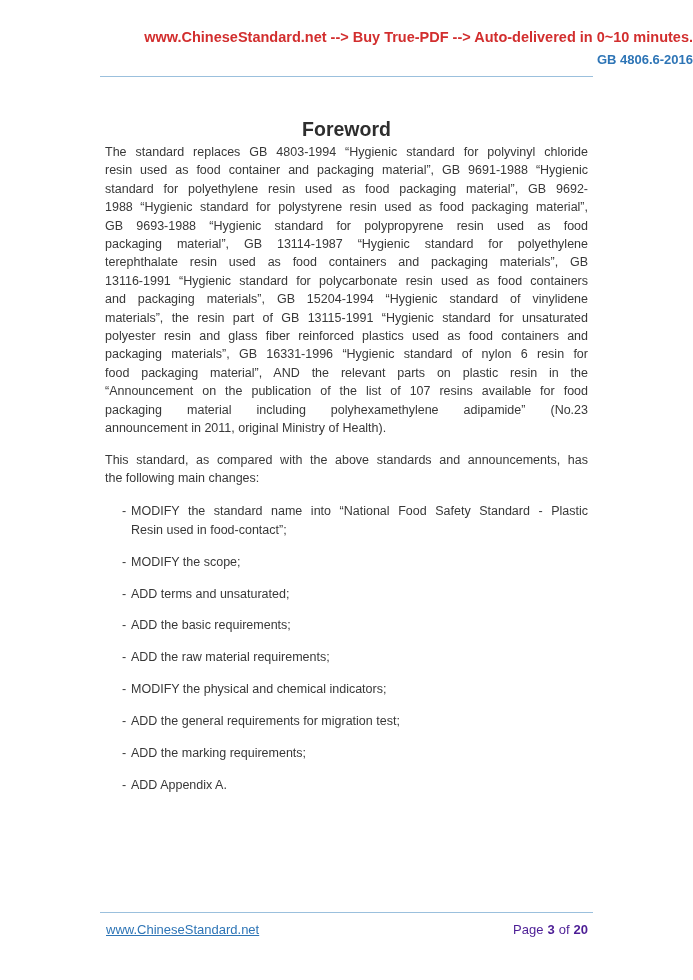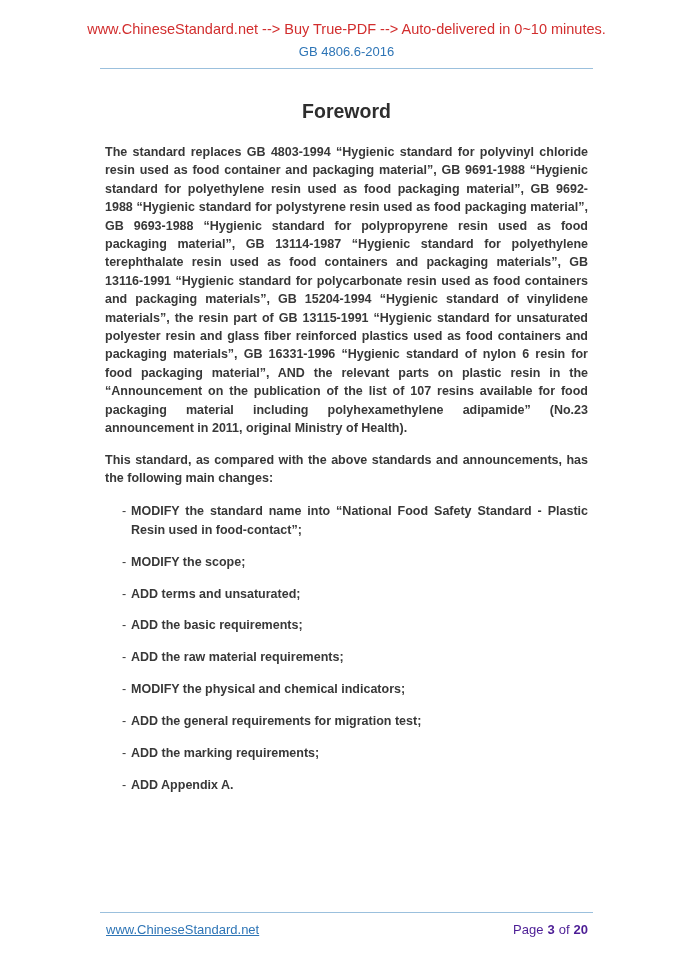--- a/index.html
+++ b/index.html
@@ -7,21 +7,21 @@
   body {
     width: 693px; height: 980px;
     position: relative;
     font-family: "Liberation Sans", "DejaVu Sans", sans-serif;
     color: #383838;
     overflow: hidden;
   }
   .page { position: relative; width: 693px; height: 980px; background: #fff; }
 
   
-  .header { padding-top: 21px; text-align: center; }
+  .header { padding-top: 29px; text-align: right; font-weight: bold; }
   .banner {
     color: #d22e2e;
     font-size: 14.5px;
     line-height: 17px;
   }
   .doc-number {
     color: #2e75b6;
     font-size: 13px;
     line-height: 15px;
     margin-top: 6px;
@@ -29,38 +29,38 @@
   .rule {
     width: 493px;
     margin: 9px auto 0 auto;
     border: none;
     border-top: 1px solid #9bc0dd;
     height: 0;
   }
 
   
   .page-title {
-    margin-top: 30px;
+    margin-top: 40px;
     text-align: center;
     font-size: 19.5px;
     font-weight: bold;
     color: #2e2e2e;
     line-height: 24px;
   }
 
   
   .content {
     position: absolute;
     left: 105px; top: 143px;
     width: 483px;
     font-size: 12.5px;
     line-height: 18.4px;
   }
   .para { margin-bottom: 13px; }
-  .txt-line { min-height: 18.4px; font-weight: bold; }
+  .txt-line { min-height: 18.4px; }
   .jl { text-align: justify; text-align-last: justify; text-justify: inter-word; }
 
   .changes-list { margin-left: 17px; margin-top: 15px; }
   .list-item { display: flex; margin-bottom: 13.5px; }
   .dash { width: 9px; flex: 0 0 9px; }
   .li-body { flex: 1; }
 
   
   .footer {
     position: absolute;

